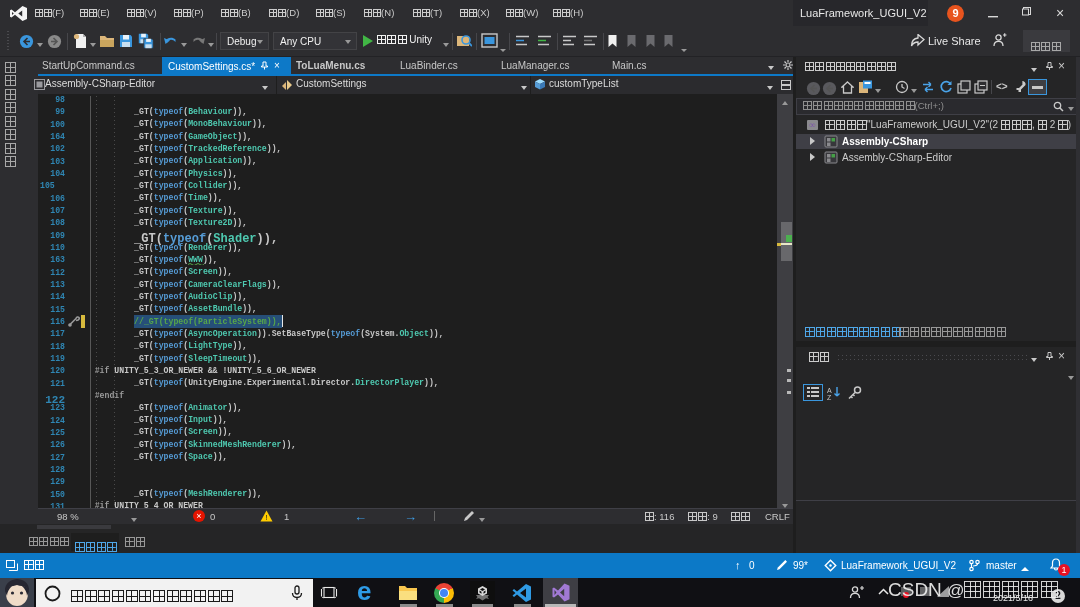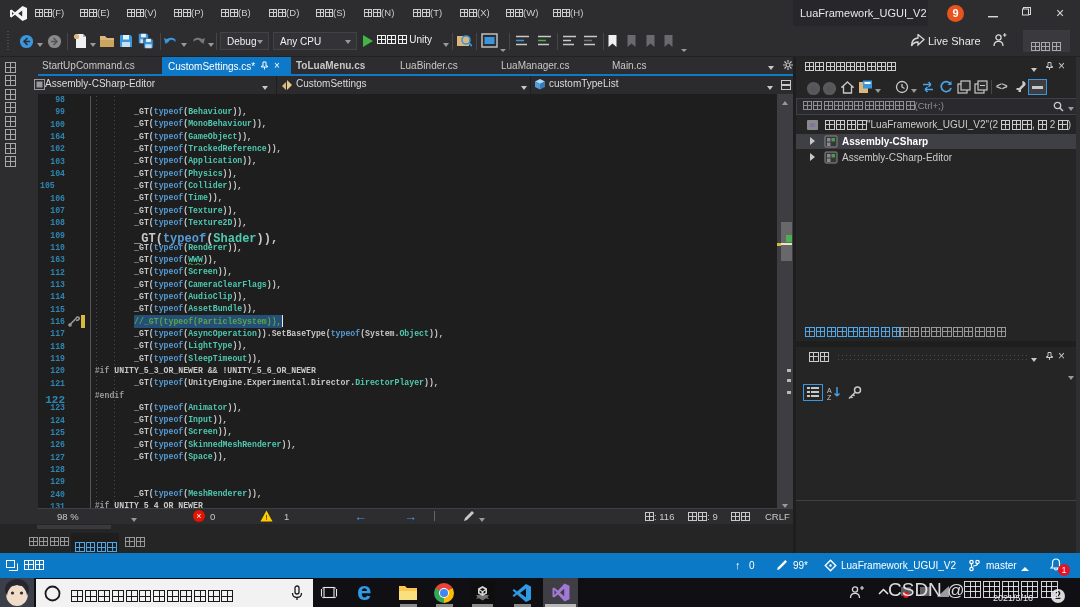--- a/index.html
+++ b/index.html
@@ -288,21 +288,21 @@
 <div style="position:absolute;left:40px;top:415.5px;width:25px;height:10px;font-family:'Liberation Mono',monospace;font-size:8.2px;font-weight:bold;color:#2f86b3;text-align:right;line-height:10px">124</div>
 <div style="position:absolute;left:134.1px;top:415.1px;font-family:'Liberation Mono',monospace;font-weight:bold;font-size:8.2px;line-height:10px;white-space:pre;letter-spacing:0px"><span style="color:#c8c8c8">_GT(</span><span style="color:#569cd6">typeof</span><span style="color:#c8c8c8">(</span><span style="color:#4ec9b0">Input</span><span style="color:#c8c8c8">)),</span></div>
 <div style="position:absolute;left:40px;top:427.8px;width:25px;height:10px;font-family:'Liberation Mono',monospace;font-size:8.2px;font-weight:bold;color:#2f86b3;text-align:right;line-height:10px">125</div>
 <div style="position:absolute;left:134.1px;top:427.4px;font-family:'Liberation Mono',monospace;font-weight:bold;font-size:8.2px;line-height:10px;white-space:pre;letter-spacing:0px"><span style="color:#c8c8c8">_GT(</span><span style="color:#569cd6">typeof</span><span style="color:#c8c8c8">(</span><span style="color:#4ec9b0">Screen</span><span style="color:#c8c8c8">)),</span></div>
 <div style="position:absolute;left:40px;top:440.2px;width:25px;height:10px;font-family:'Liberation Mono',monospace;font-size:8.2px;font-weight:bold;color:#2f86b3;text-align:right;line-height:10px">126</div>
 <div style="position:absolute;left:134.1px;top:439.8px;font-family:'Liberation Mono',monospace;font-weight:bold;font-size:8.2px;line-height:10px;white-space:pre;letter-spacing:0px"><span style="color:#c8c8c8">_GT(</span><span style="color:#569cd6">typeof</span><span style="color:#c8c8c8">(</span><span style="color:#4ec9b0">SkinnedMeshRenderer</span><span style="color:#c8c8c8">)),</span></div>
 <div style="position:absolute;left:40px;top:452.5px;width:25px;height:10px;font-family:'Liberation Mono',monospace;font-size:8.2px;font-weight:bold;color:#2f86b3;text-align:right;line-height:10px">127</div>
 <div style="position:absolute;left:134.1px;top:452.1px;font-family:'Liberation Mono',monospace;font-weight:bold;font-size:8.2px;line-height:10px;white-space:pre;letter-spacing:0px"><span style="color:#c8c8c8">_GT(</span><span style="color:#569cd6">typeof</span><span style="color:#c8c8c8">(</span><span style="color:#4ec9b0">Space</span><span style="color:#c8c8c8">)),</span></div>
 <div style="position:absolute;left:40px;top:464.8px;width:25px;height:10px;font-family:'Liberation Mono',monospace;font-size:8.2px;font-weight:bold;color:#2f86b3;text-align:right;line-height:10px">128</div>
 <div style="position:absolute;left:40px;top:477.2px;width:25px;height:10px;font-family:'Liberation Mono',monospace;font-size:8.2px;font-weight:bold;color:#2f86b3;text-align:right;line-height:10px">129</div>
-<div style="position:absolute;left:40px;top:489.5px;width:25px;height:10px;font-family:'Liberation Mono',monospace;font-size:8.2px;font-weight:bold;color:#2f86b3;text-align:right;line-height:10px">240</div>
+<div style="position:absolute;left:40px;top:489.5px;width:25px;height:10px;font-family:'Liberation Mono',monospace;font-size:8.2px;font-weight:bold;color:#2f86b3;text-align:right;line-height:10px">150</div>
 <div style="position:absolute;left:134.1px;top:489.1px;font-family:'Liberation Mono',monospace;font-weight:bold;font-size:8.2px;line-height:10px;white-space:pre;letter-spacing:0px"><span style="color:#c8c8c8">_GT(</span><span style="color:#569cd6">typeof</span><span style="color:#c8c8c8">(</span><span style="color:#4ec9b0">MeshRenderer</span><span style="color:#c8c8c8">)),</span></div>
 <div style="position:absolute;left:40px;top:501.8px;width:25px;height:10px;font-family:'Liberation Mono',monospace;font-size:8.2px;font-weight:bold;color:#2f86b3;text-align:right;line-height:10px">131</div>
 <div style="position:absolute;left:94.7px;top:501.4px;font-family:'Liberation Mono',monospace;font-weight:bold;font-size:8.2px;line-height:10px;white-space:pre;letter-spacing:0px"><span style="color:#9b9b9b">#if</span><span style="color:#c8c8c8"> UNITY_5_4_OR_NEWER</span></div>
 <svg style="position:absolute;left:188px;top:261.5px" width="16" height="3" viewBox="0 0 16 3">
       <path d="M0 2.5 Q2 0.5 4 2.5 T8 2.5 T12 2.5 T16 2.5" fill="none" stroke="#57a64a" stroke-width="1"></path>
     </svg>
 <div style="position:absolute;left:81px;top:315.3px;width:4px;height:12.4px;background:#d7ba3d"></div>
 <svg style="position:absolute;left:68px;top:316px" width="12" height="11" viewBox="0 0 12 11">
 <path d="M1 9.5 L6 4.5 M6 4.5 L8 2.5 M8 2.5 C8.5 1,10 0.5,11 1.5 C11.5 2.5,11 4,9.5 4.2 L8 4.5" stroke="#9a9a9a" stroke-width="1.6" fill="none"></path>
       <circle cx="2" cy="9" r="1.8" fill="#9a9a9a"></circle>

